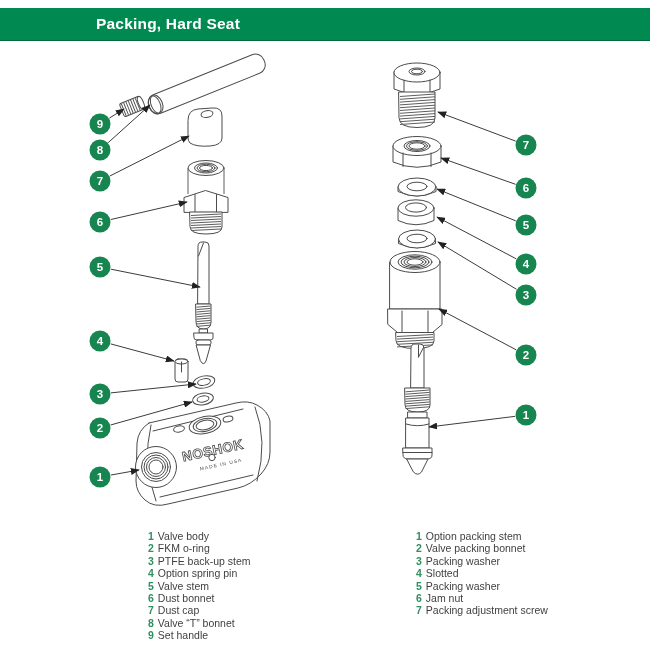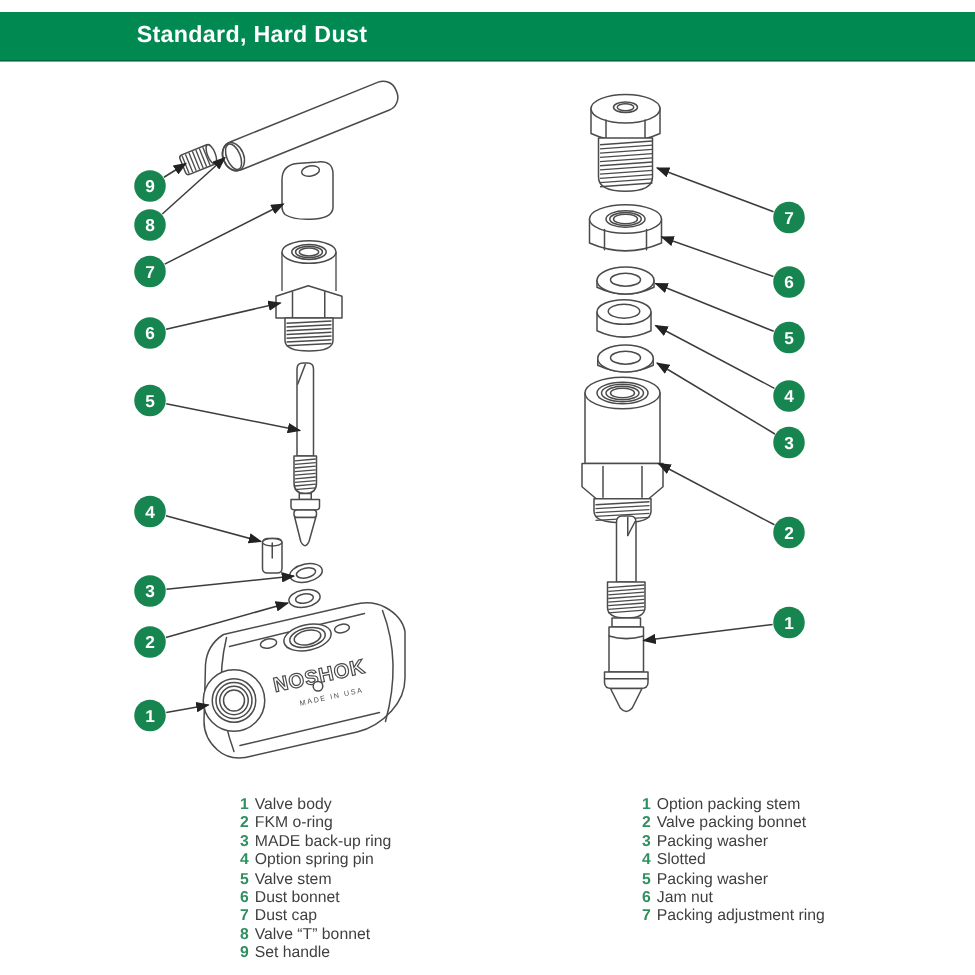--- a/index.html
+++ b/index.html
@@ -20,30 +20,30 @@
   .callout-circle{fill:var(--callout,#17854f);stroke:none;}
   .callout-num{fill:#fff;font-family:"Liberation Sans",sans-serif;font-size:11.5px;
         font-weight:bold;text-anchor:middle;}
   .logo-text{font-family:"Liberation Sans",sans-serif;font-size:13.5px;font-weight:bold;
         fill:#fff;stroke:#4b4b4b;stroke-width:.8;letter-spacing:.5px;text-anchor:middle;}
   .madeusa-text{font-family:"Liberation Sans",sans-serif;font-size:4.8px;fill:#4b4b4b;
         letter-spacing:1.1px;text-anchor:middle;stroke:none;}
   .legend{position:absolute;top:530px;font-size:10.5px;color:var(--text,#3f3f3f);}
   #legend-left{left:148px;}
   #legend-right{left:416px;}
-  .legend-row{line-height:12.4px;white-space:nowrap;margin-left:12px;}
+  .legend-row{line-height:12.4px;white-space:nowrap;}
   .legend-num{color:var(--legendnum,#2f8f5f);font-weight:bold;margin-right:4px;}
 </style>
 </head>
 <body>
 
 <div id="page">
 
   <div id="header-bar"></div>
-  <div id="title-left" class="bar-title">Standard, Hard Dust</div>
+  <div id="title-left" class="bar-title">Packing, Hard Seat</div>
 
   <svg id="diagram-svg" viewBox="0 0 650 650" xmlns="http://www.w3.org/2000/svg">
     <defs>
       <marker id="arrowhead" markerWidth="9" markerHeight="7" refX="8.2" refY="3.5" orient="auto">
         <path d="M0,0 L9,3.5 L0,7 Z" fill="#222"></path>
       </marker>
     </defs>
 
     <g class="part" transform="rotate(-22 152 106)">
       <rect x="149" y="96" width="124" height="20" rx="9"></rect>
@@ -327,31 +327,31 @@
           <line x1="515.7003790467405" y1="141.13764214252768" x2="438" y2="112" class="callout-line" marker-end="url(#arrowhead)"></line>
           <circle cx="526" cy="145" r="10.5" class="callout-circle"></circle>
           <text x="526" y="149" class="callout-num">7</text>
         </g>
       </g>
   </svg>
 
   <div id="legend-left" class="legend">
       <div class="legend-row"><span class="legend-num">1</span><span class="legend-label">Valve body</span></div>
       <div class="legend-row"><span class="legend-num">2</span><span class="legend-label">FKM o-ring</span></div>
-      <div class="legend-row"><span class="legend-num">3</span><span class="legend-label">MADE back-up ring</span></div>
+      <div class="legend-row"><span class="legend-num">3</span><span class="legend-label">PTFE back-up stem</span></div>
       <div class="legend-row"><span class="legend-num">4</span><span class="legend-label">Option spring pin</span></div>
       <div class="legend-row"><span class="legend-num">5</span><span class="legend-label">Valve stem</span></div>
       <div class="legend-row"><span class="legend-num">6</span><span class="legend-label">Dust bonnet</span></div>
       <div class="legend-row"><span class="legend-num">7</span><span class="legend-label">Dust cap</span></div>
       <div class="legend-row"><span class="legend-num">8</span><span class="legend-label">Valve “T” bonnet</span></div>
       <div class="legend-row"><span class="legend-num">9</span><span class="legend-label">Set handle</span></div>
     </div>
   <div id="legend-right" class="legend">
       <div class="legend-row"><span class="legend-num">1</span><span class="legend-label">Option packing stem</span></div>
       <div class="legend-row"><span class="legend-num">2</span><span class="legend-label">Valve packing bonnet</span></div>
       <div class="legend-row"><span class="legend-num">3</span><span class="legend-label">Packing washer</span></div>
       <div class="legend-row"><span class="legend-num">4</span><span class="legend-label">Slotted</span></div>
       <div class="legend-row"><span class="legend-num">5</span><span class="legend-label">Packing washer</span></div>
       <div class="legend-row"><span class="legend-num">6</span><span class="legend-label">Jam nut</span></div>
-      <div class="legend-row"><span class="legend-num">7</span><span class="legend-label">Packing adjustment ring</span></div>
+      <div class="legend-row"><span class="legend-num">7</span><span class="legend-label">Packing adjustment screw</span></div>
     </div>
 
 </div>
 
 </body></html>

